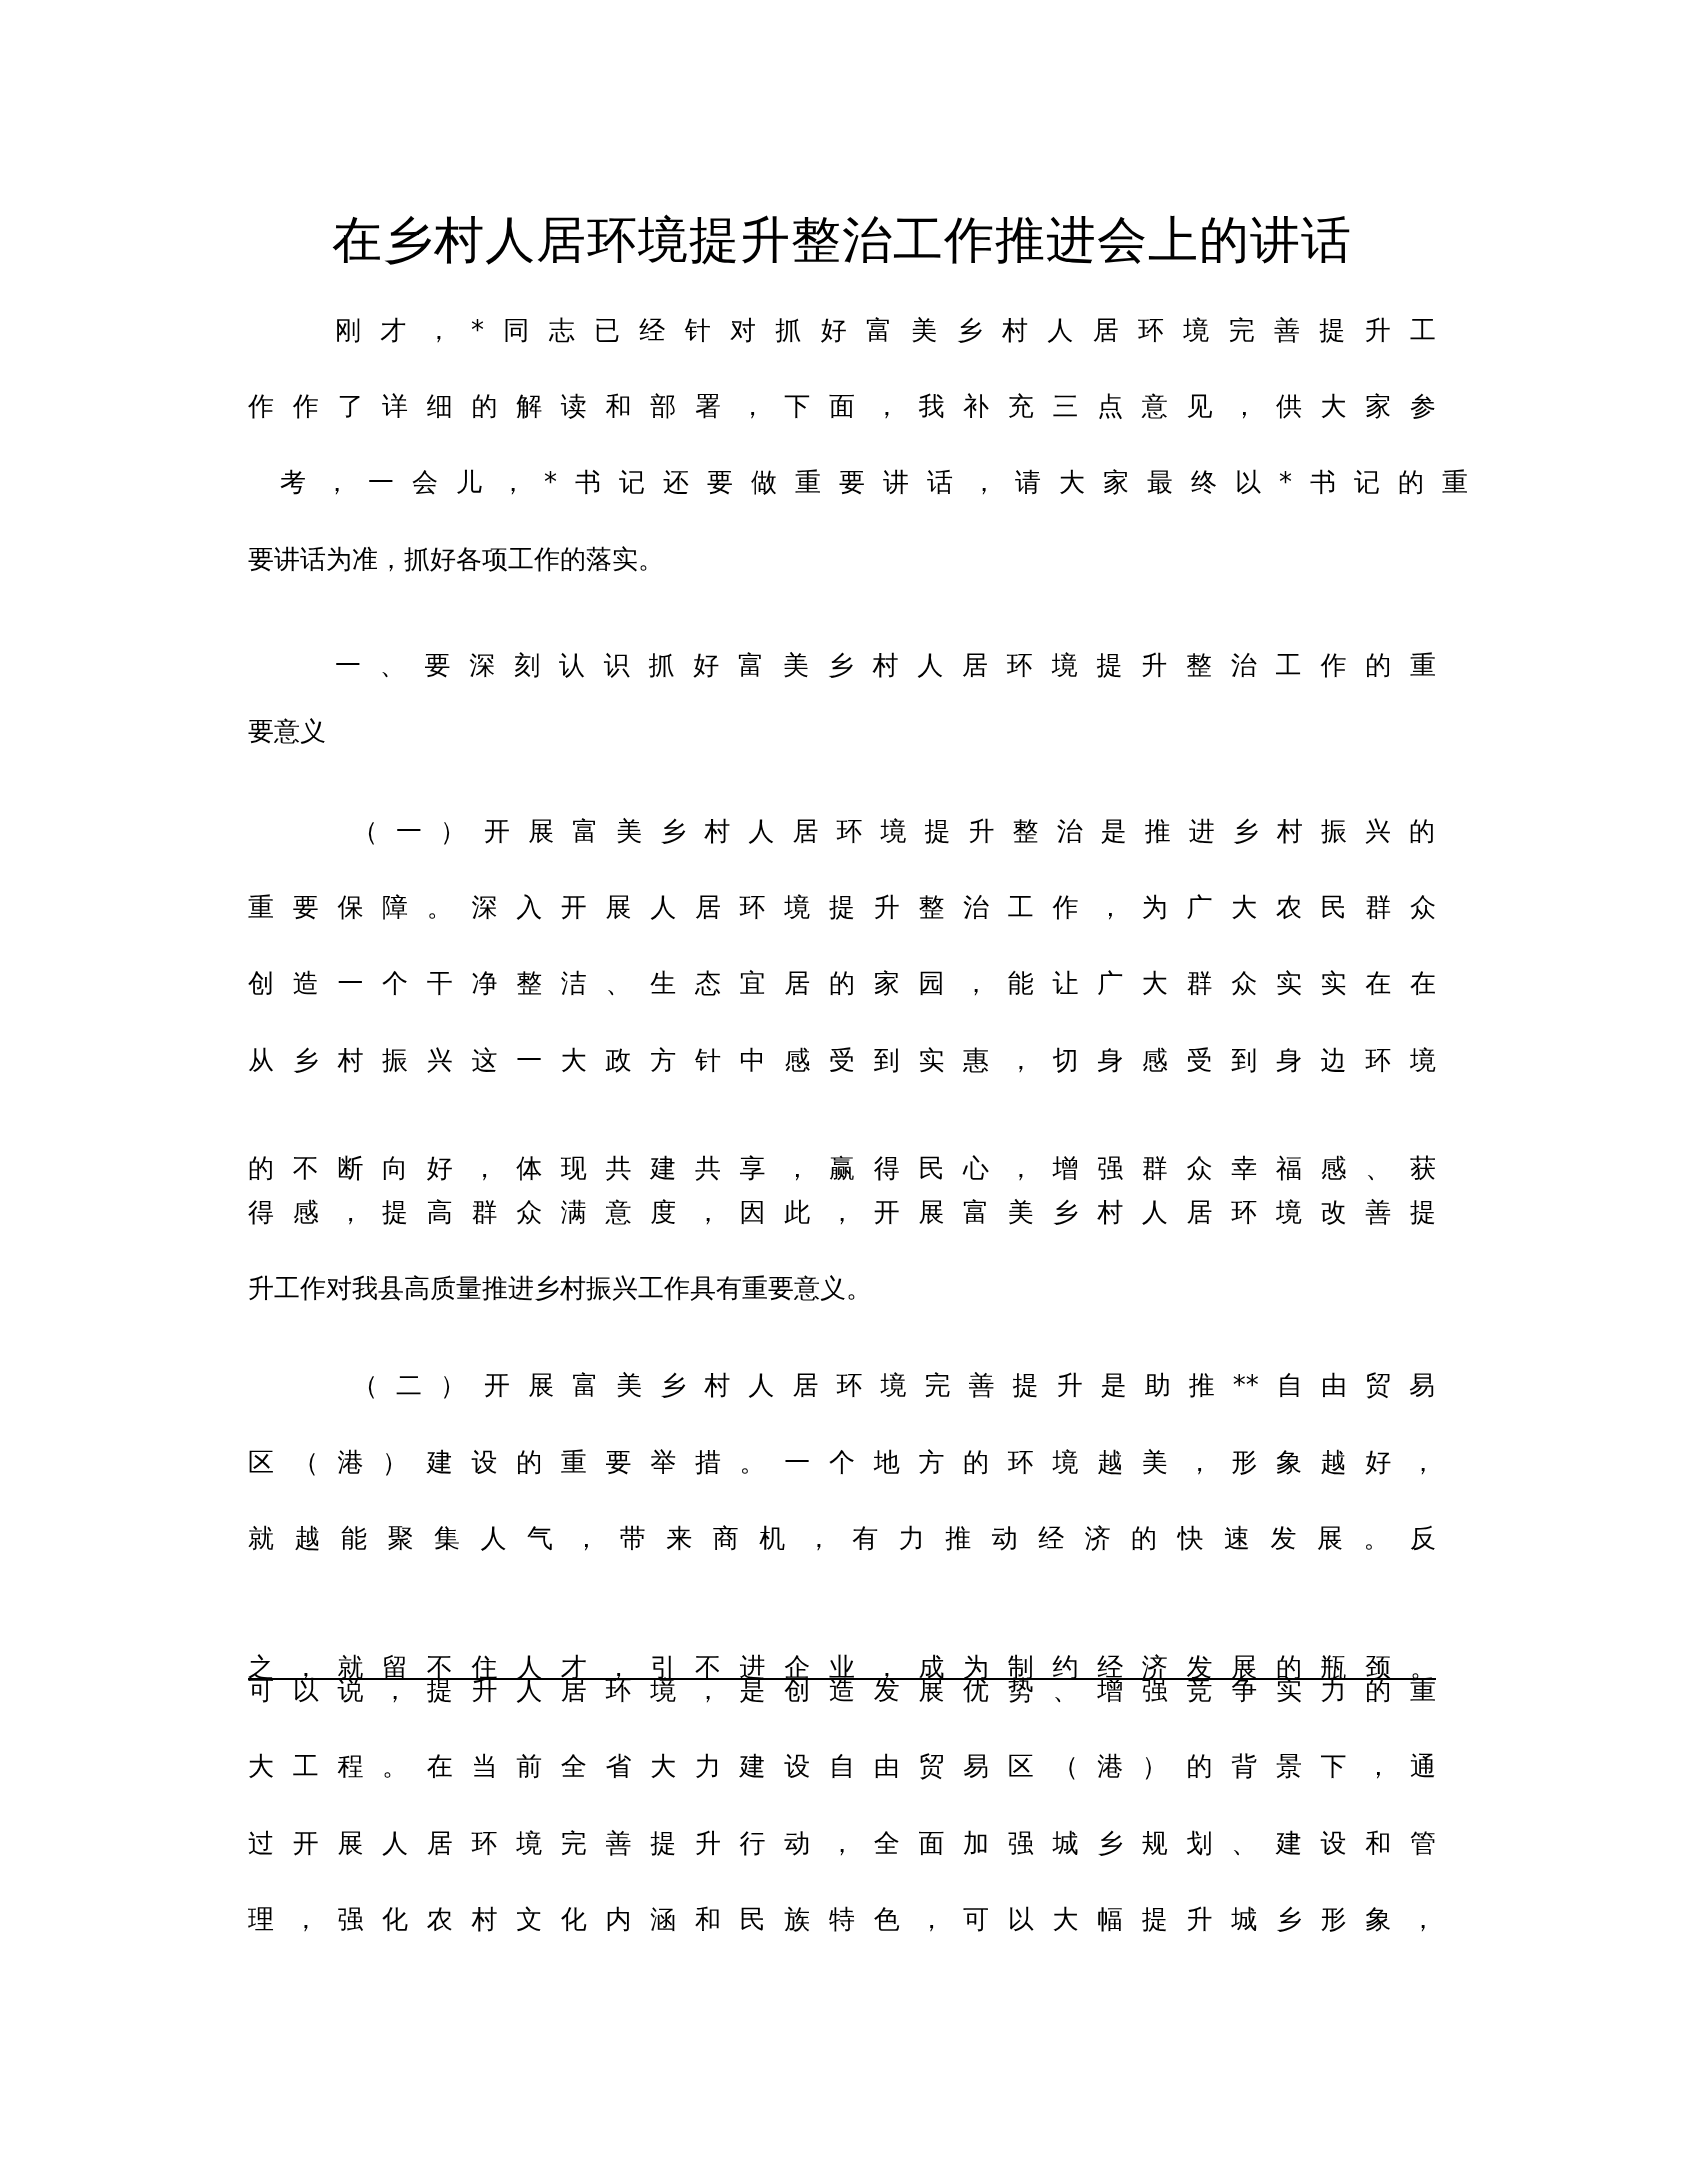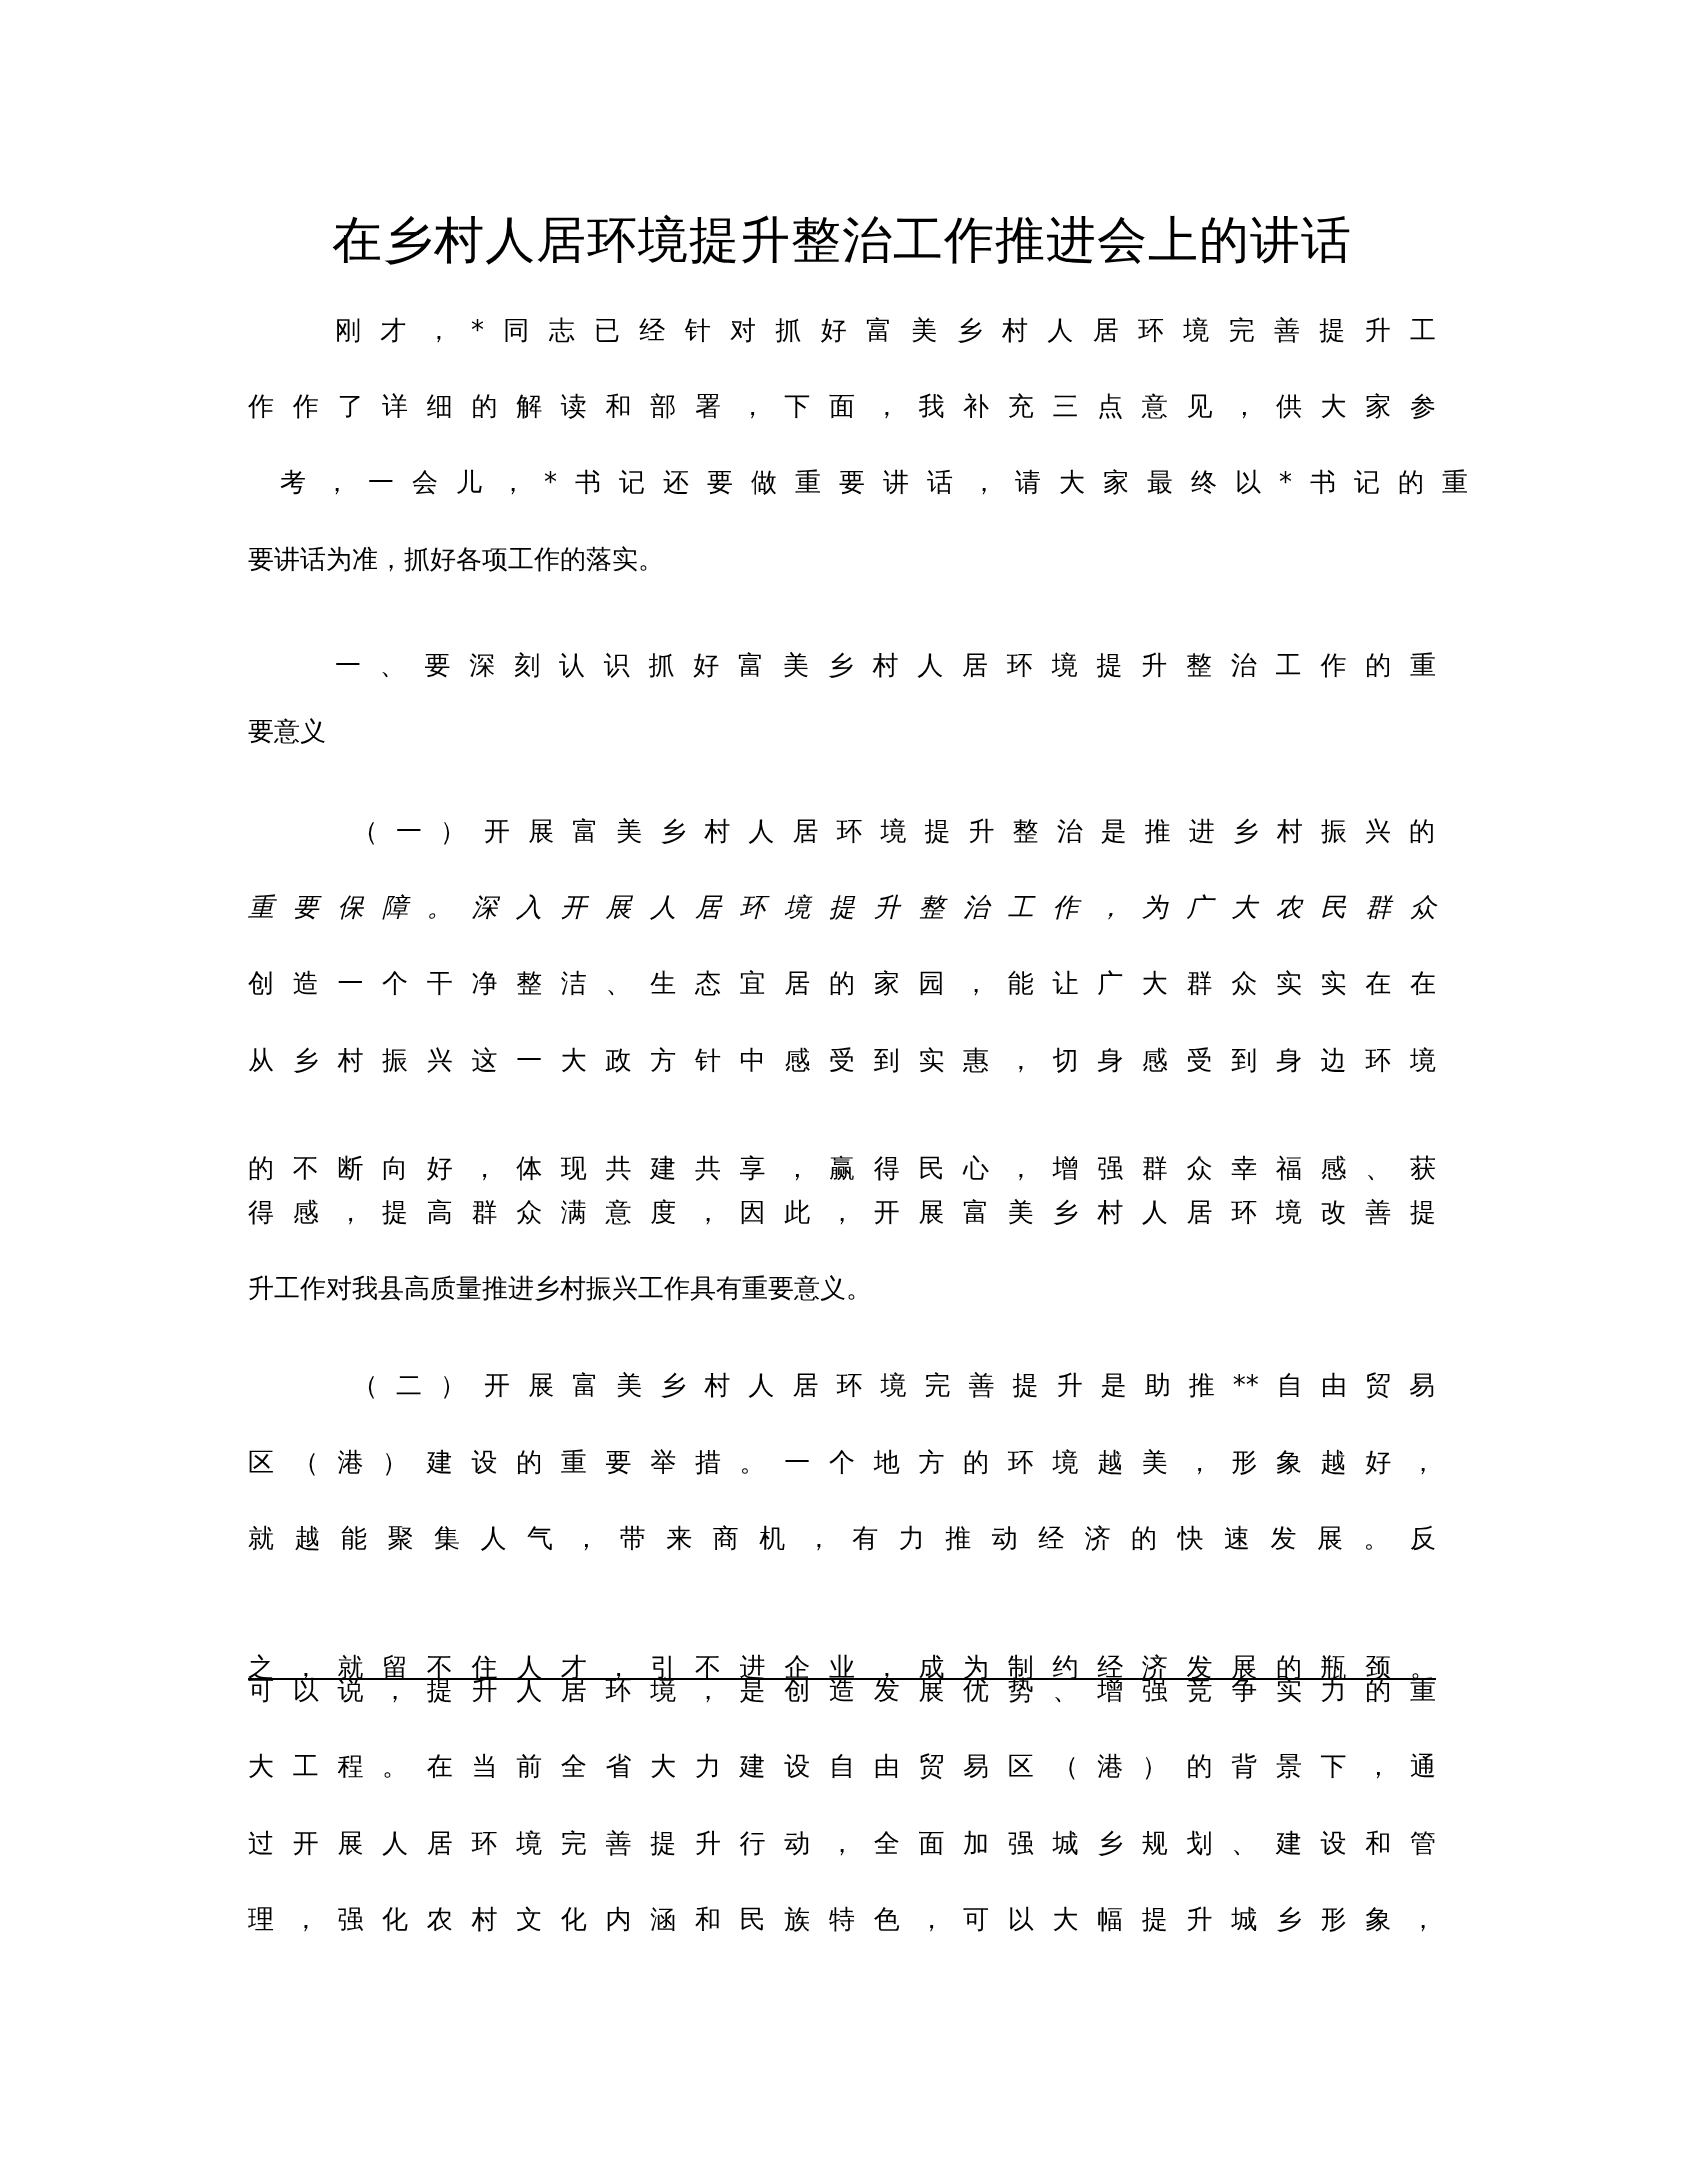--- a/index.html
+++ b/index.html
@@ -72,21 +72,21 @@
     <div class="line last" style="top:530px;">要讲话为准，抓好各项工作的落实。</div>
   </div>
 
   <div>
     <div class="line indent" style="top:636px;">一、要深刻认识抓好富美乡村人居环境提升整治工作的重</div>
     <div class="line last" style="top:704px;font-family:Liberation Mono, monospace;">要意义</div>
   </div>
 
   <div>
     <div class="line indent2" style="top:802px;">（一）开展富美乡村人居环境提升整治是推进乡村振兴的</div>
-    <div class="line" style="top:878px;font-style:italic;">重要保障。深入开展人居环境提升整治工作，为广大农民群众</div>
+    <div class="line" style="top:878px;">重要保障。深入开展人居环境提升整治工作，为广大农民群众</div>
     <div class="line" style="top:954px;">创造一个干净整洁、生态宜居的家园，能让广大群众实实在在</div>
     <div class="line" style="top:1031px;">从乡村振兴这一大政方针中感受到实惠，切身感受到身边环境</div>
     <div class="line" style="top:1139px;">的不断向好，体现共建共享，赢得民心，增强群众幸福感、获</div>
     <div class="line" style="top:1183px;">得感，提高群众满意度，因此，开展富美乡村人居环境改善提</div>
     <div class="line last" style="top:1259px;">升工作对我县高质量推进乡村振兴工作具有重要意义。</div>
   </div>
 
   <div>
     <div class="line indent2" style="top:1356px;">（二）开展富美乡村人居环境完善提升是助推**自由贸易</div>
     <div class="line" style="top:1433px;">区（港）建设的重要举措。一个地方的环境越美，形象越好，</div>

